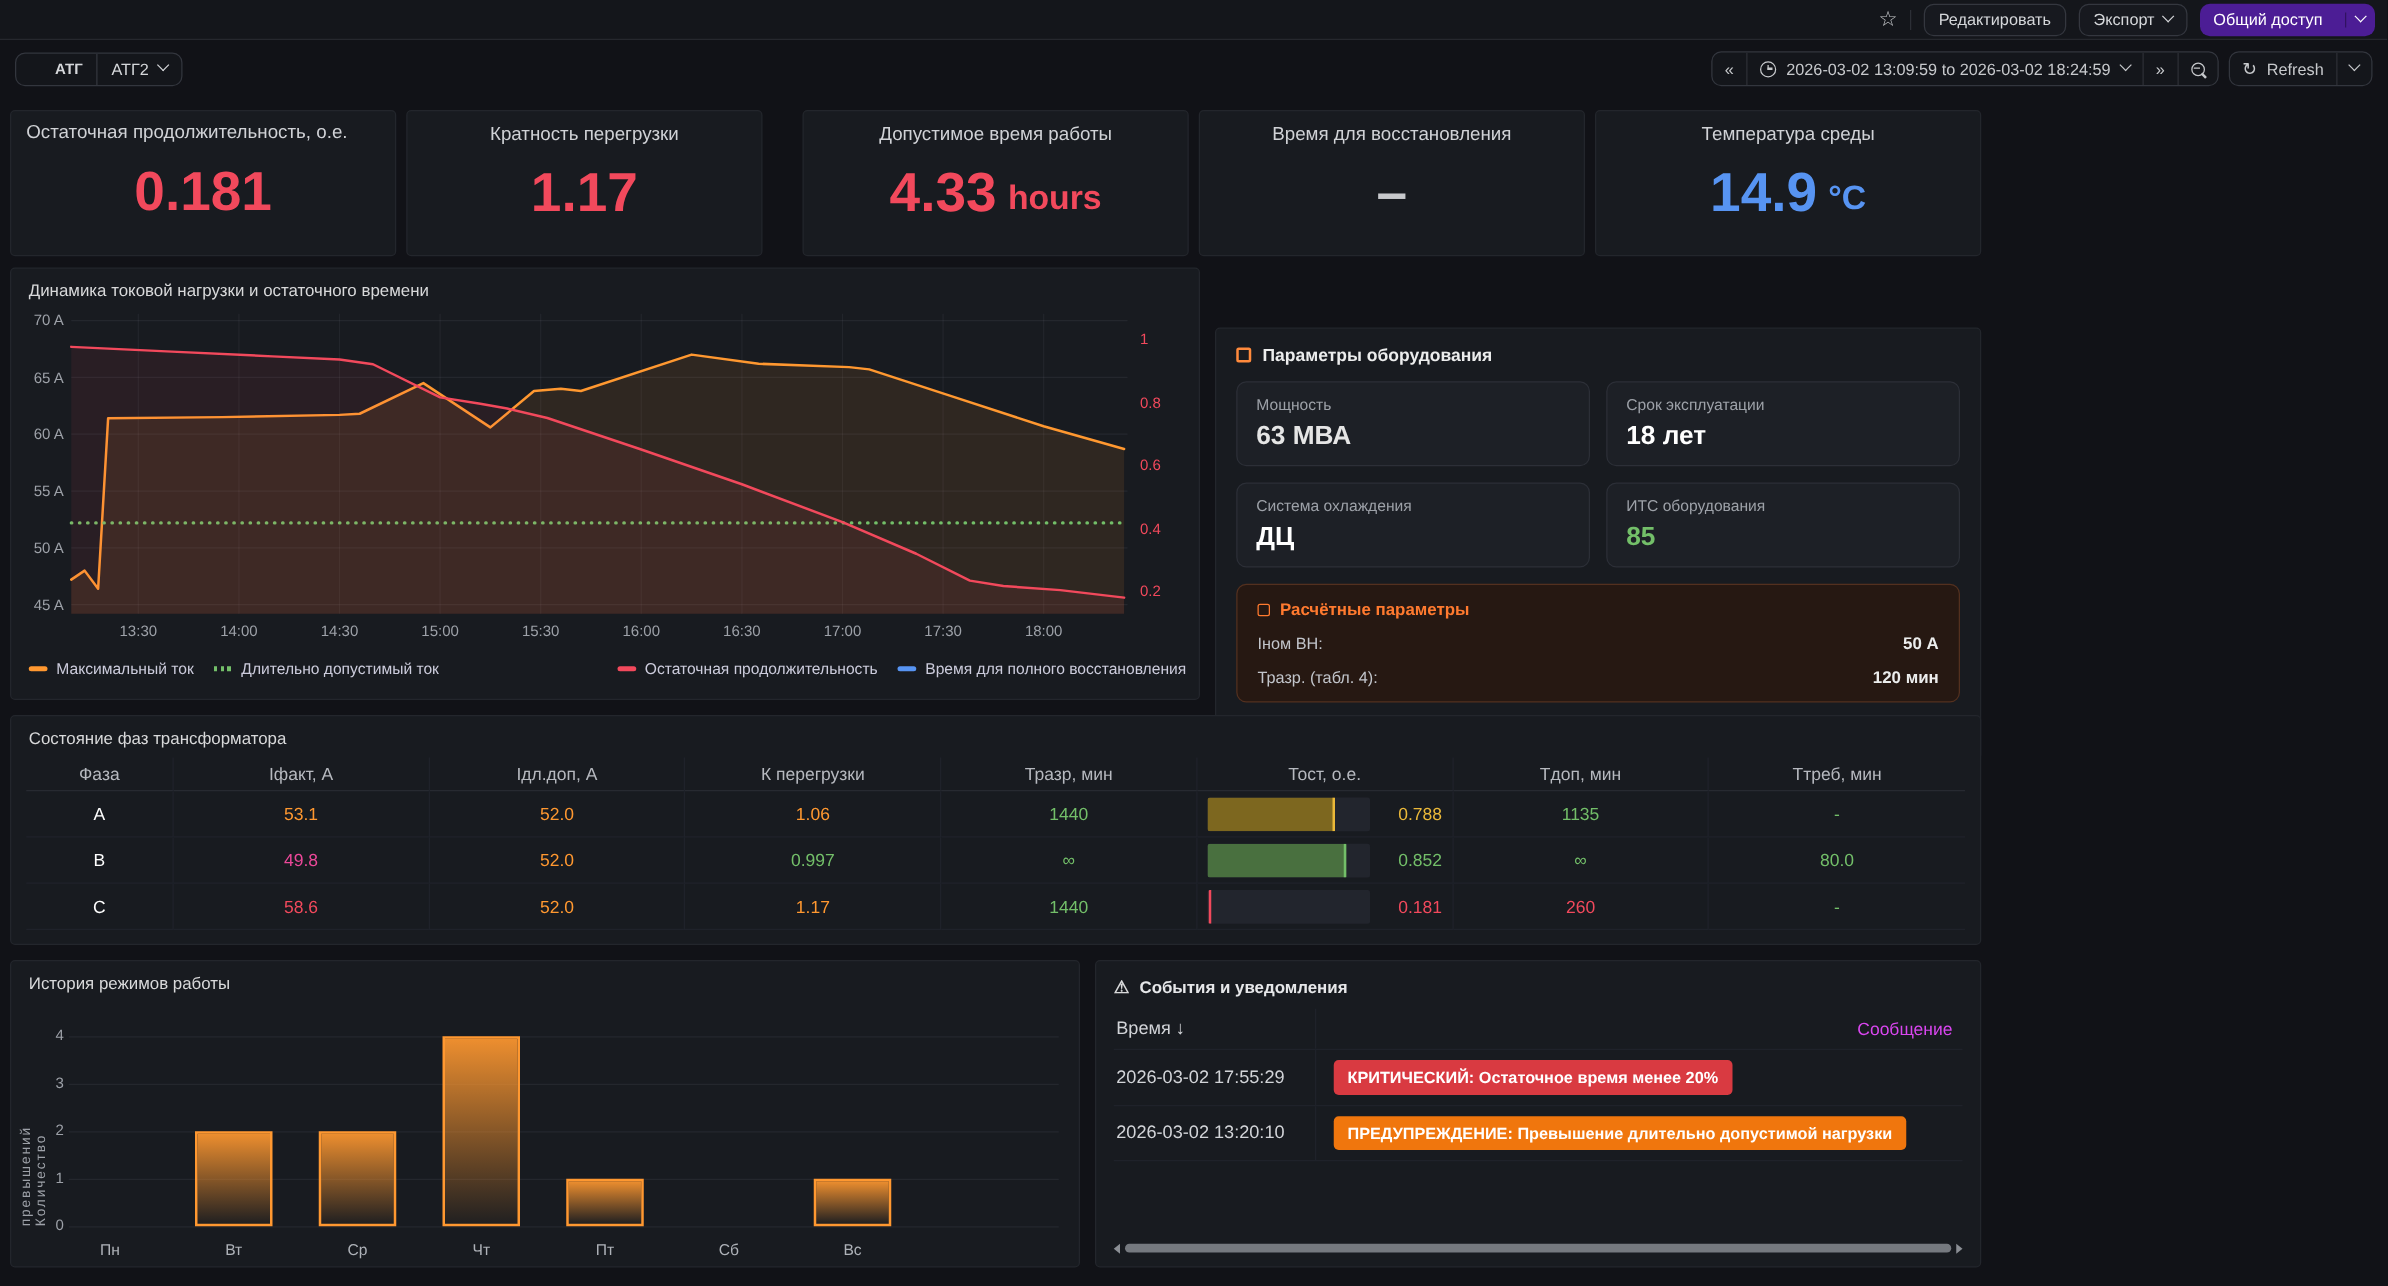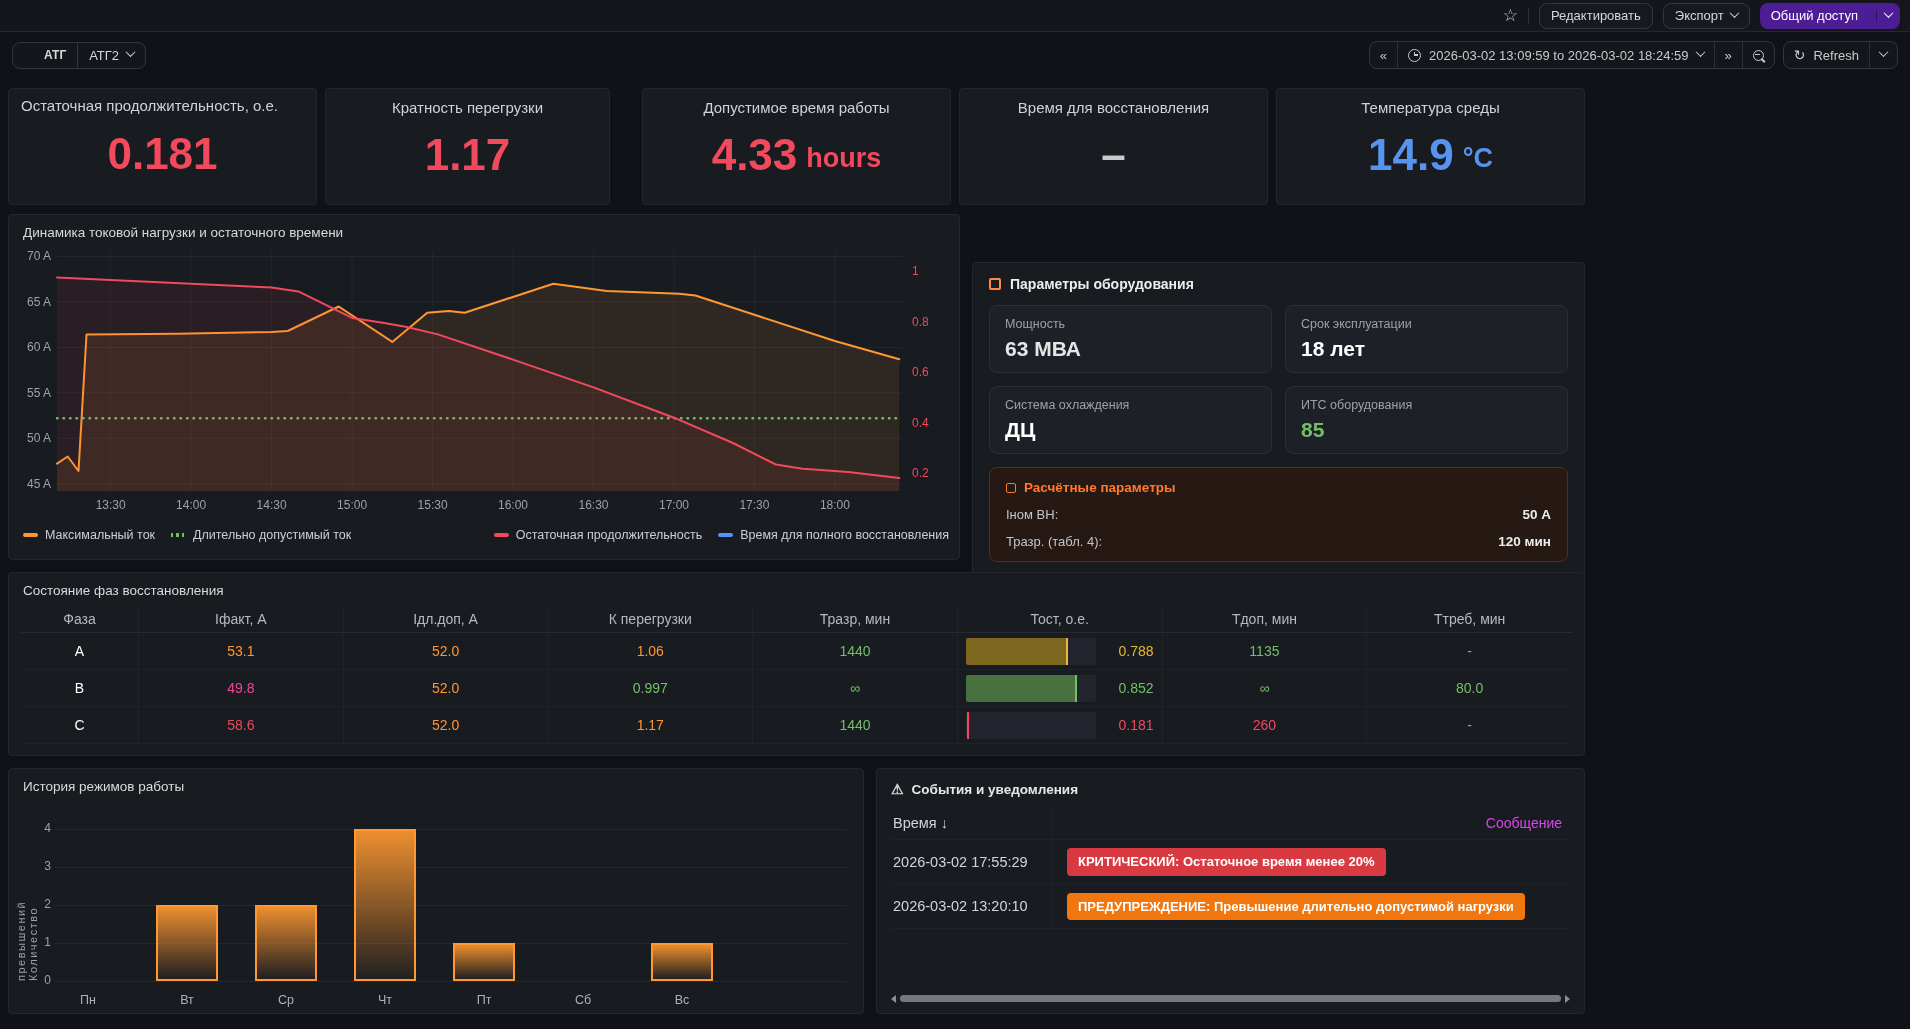--- a/index.html
+++ b/index.html
@@ -305,21 +305,21 @@
             <span class="val">50 А</span>
           </div>
           <div class="calc-row">
             <span class="lbl">Тразр. (табл. 4):</span>
             <span class="val">120 мин</span>
           </div>
         </div>
       </div>
     </div>
     <div class="panel" style="left: 8px; top: 572px; width: 1577px; height: 184px;">
-      <div class="panel-title">Состояние фаз восстановления</div>
+      <div class="panel-title">Состояние фаз трансформатора</div>
       <div class="ptable">
         <div class="cell hcell">Фаза</div>
         <div class="cell hcell">Iфакт, А</div>
         <div class="cell hcell">Iдл.доп, А</div>
         <div class="cell hcell">К перегрузки</div>
         <div class="cell hcell">Тразр, мин</div>
         <div class="cell hcell">Тост, о.е.</div>
         <div class="cell hcell">Тдоп, мин</div>
         <div class="cell hcell">Ттреб, мин</div>
         <div class="cell" style="color: rgb(255, 255, 255);">A</div>

